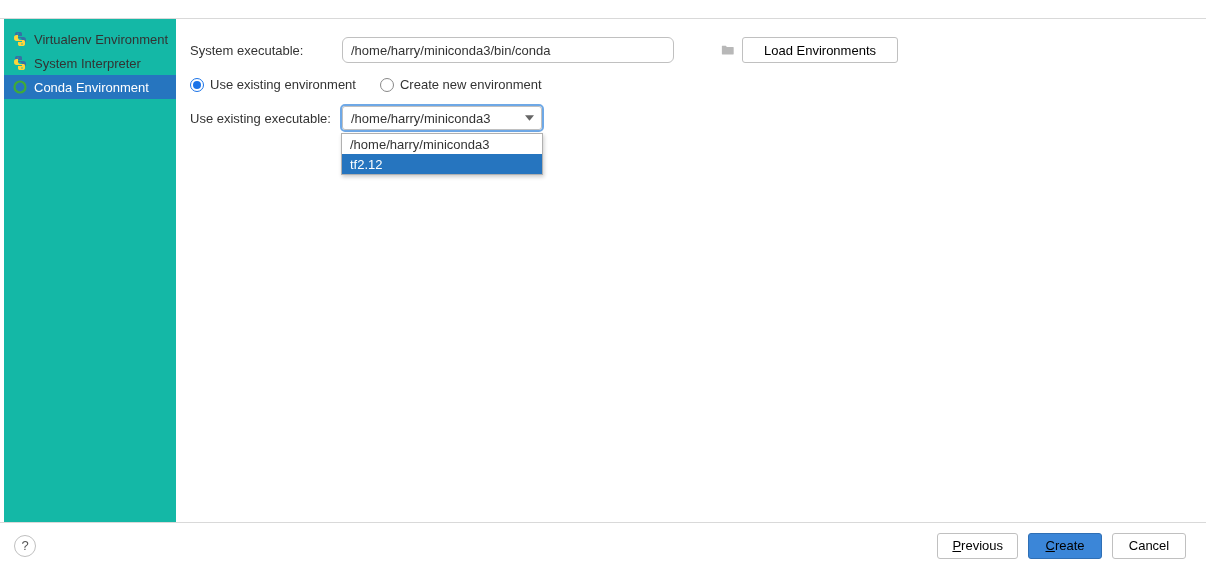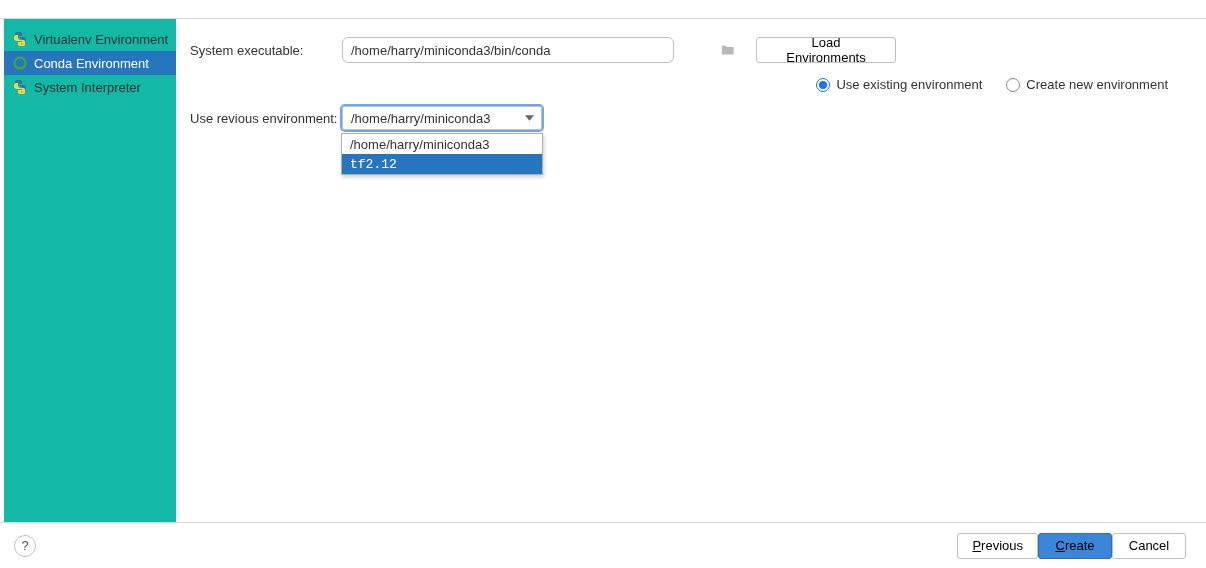--- a/index.html
+++ b/index.html
@@ -101,21 +101,21 @@
     border: 1px solid #c0c0c0;
     background: #fff;
     border-radius: 3px;
     font: inherit;
     cursor: pointer;
     display: inline-flex;
     align-items: center;
     justify-content: center;
   }
 
-  .load-btn { margin-left: 14px; width: 140px; text-align: center; }
+  .load-btn { width: 156px; text-align: center; }
 
   
   .radio-row { display: flex; align-items: center; margin-bottom: 14px; }
   .radio {
     width: 14px; height: 14px;
     border: 1px solid #888;
     border-radius: 50%;
     display: inline-flex;
     align-items: center;
     justify-content: center;
@@ -174,21 +174,20 @@
   .dropdown .opt {
     height: 20px;
     display: flex;
     align-items: center;
     padding: 0 8px;
     cursor: pointer;
   }
   .dropdown .opt.highlight {
     background: #2675bf;
     color: #fff;
-    font-family: Liberation Mono, monospace;
   }
 
   
   .footer {
     position: absolute;
     left: 0; right: 0; bottom: 0;
     height: 46px;
     border-top: 1px solid #d9d9d9;
     background: #fff;
     display: flex;
@@ -208,21 +207,21 @@
     justify-content: center;
     padding: 0;
   }
   .footer-spacer { flex: 1; }
   .btn.wide { min-width: 74px; }
   .btn.primary {
     background: #3b86d8;
     border-color: #2f6fb5;
     color: #000000;
   }
-  .footer .btn { }
+  .footer .btn { margin-left: 10px; }
 
   .mnemonic { text-decoration: underline; }
 </style>
 </head>
 <body>
 
 <div class="top-sep"></div>
 
 <div class="main-wrap">
 
@@ -231,37 +230,37 @@
     <div class="sidebar-item">
       <span class="icon">
         <svg viewBox="0 0 16 16" width="16" height="16">
           <path fill="#3572A5" d="M7.5 1c2 0 2.5.5 2.5 2v2H6v1h5.5c1.5 0 2.5.8 2.5 3s-1 3-2.5 3H10V9.5c0-1.5-.8-2.5-2.5-2.5H5C3.5 7 3 6.5 3 5V3c0-1.5 1-2 2.5-2H7.5zM6 2.3a.7.7 0 100 1.4.7.7 0 000-1.4z"></path>
           <path fill="#FFD43B" d="M8.5 15c-2 0-2.5-.5-2.5-2v-2h4v-1H4.5C3 10 2 9.2 2 7s1-3 2.5-3H6v2.5C6 8 6.8 9 8.5 9H11c1.5 0 2 .5 2 2v2c0 1.5-1 2-2.5 2H8.5zm1.5-1.3a.7.7 0 100-1.4.7.7 0 000 1.4z"></path>
         </svg>
       </span>
       <span>Virtualenv Environment</span>
     </div>
 
-    <div class="sidebar-item selected">
-      <span class="icon">
-        <svg viewBox="0 0 16 16" width="16" height="16">
-          <circle cx="8" cy="8" r="5.5" fill="none" stroke="#43b02a" stroke-width="2.2"></circle>
-        </svg>
-      </span>
-      <span>Conda Environment</span>
-    </div>
-
     <div class="sidebar-item">
       <span class="icon">
         <svg viewBox="0 0 16 16" width="16" height="16">
           <path fill="#3572A5" d="M7.5 1c2 0 2.5.5 2.5 2v2H6v1h5.5c1.5 0 2.5.8 2.5 3s-1 3-2.5 3H10V9.5c0-1.5-.8-2.5-2.5-2.5H5C3.5 7 3 6.5 3 5V3c0-1.5 1-2 2.5-2H7.5zM6 2.3a.7.7 0 100 1.4.7.7 0 000-1.4z"></path>
           <path fill="#FFD43B" d="M8.5 15c-2 0-2.5-.5-2.5-2v-2h4v-1H4.5C3 10 2 9.2 2 7s1-3 2.5-3H6v2.5C6 8 6.8 9 8.5 9H11c1.5 0 2 .5 2 2v2c0 1.5-1 2-2.5 2H8.5zm1.5-1.3a.7.7 0 100-1.4.7.7 0 000 1.4z"></path>
         </svg>
       </span>
       <span>System Interpreter</span>
+    </div>
+
+    <div class="sidebar-item selected">
+      <span class="icon">
+        <svg viewBox="0 0 16 16" width="16" height="16">
+          <circle cx="8" cy="8" r="5.5" fill="none" stroke="#43b02a" stroke-width="2.2"></circle>
+        </svg>
+      </span>
+      <span>Conda Environment</span>
     </div>
 
   </div>
 
   <div class="content">
 
     <div class="row">
       <div class="lbl">System executable:</div>
       <div class="field-wrap">
         <input type="text" class="text-input" value="/home/harry/miniconda3/bin/conda" style="">
@@ -269,30 +268,30 @@
           <svg viewBox="0 0 16 16" width="14" height="14">
             <path fill="currentColor" d="M1.5 3h4l1.2 1.5H14a.5.5 0 01.5.5v7.5a.5.5 0 01-.5.5H1.5a.5.5 0 01-.5-.5V3.5A.5.5 0 011.5 3z"></path>
           </svg>
         </span>
       </div>
       <button class="btn load-btn">
         <span>Load Environments</span>
       </button>
     </div>
 
-    <div class="radio-row" style="padding-left:0;justify-content:flex-end;">
+    <div class="radio-row" style="padding-left:0;">
       <span class="radio checked"></span>
       <span class="radio-label">Use existing environment</span>
 
       <span class="radio"></span>
       <span class="radio-label">Create new environment</span>
     </div>
 
     <div class="row">
-      <div class="lbl" style="width:152px;">Use revious environment:</div>
+      <div class="lbl" style="width:152px;">Use existing executable:</div>
 
       <div class="combo">
         <div class="combo-field">
           <span>/home/harry/miniconda3</span>
         </div>
         <span class="combo-arrow">
           <svg viewBox="0 0 10 6" width="9" height="6">
               <path fill="currentColor" d="M0 0l5 6 5-6z"></path>
             </svg>
         </span>

